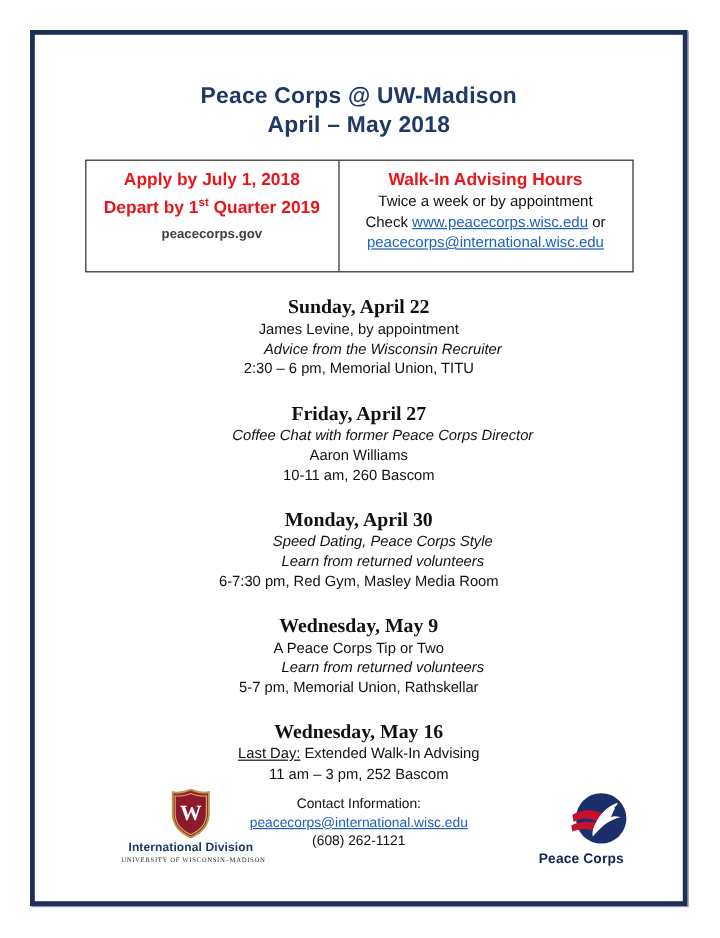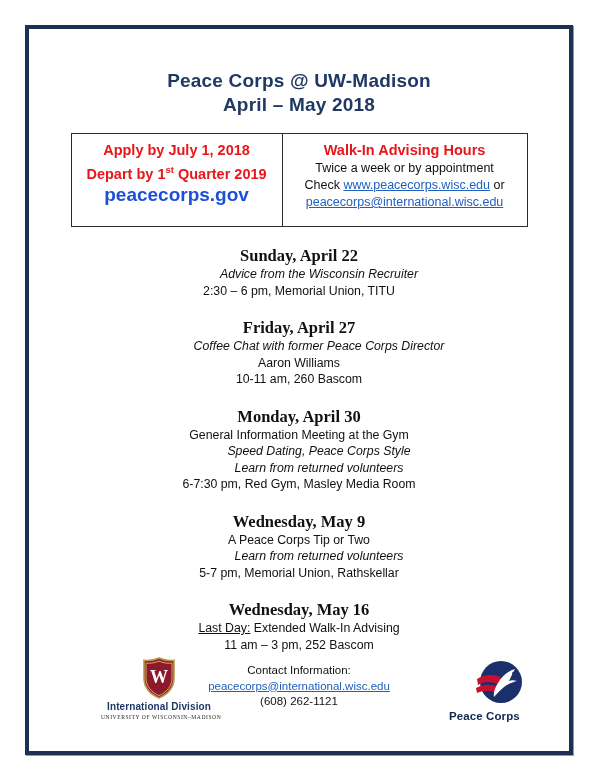--- a/index.html
+++ b/index.html
@@ -87,23 +87,23 @@
     font-weight: bold;
     font-size: 14.5px;
     line-height: 19px;
     font-family: "Liberation Sans", sans-serif;
   }
   .info-head-red sup {
     font-size: 9.5px;
     vertical-align: super;
   }
   .info-navy-bold {
-    color: #1d4ed8;
-    font-weight: bold;
-    font-size: 19px;
+    color: #404040;
+    font-weight: bold;
+    font-size: 11px;
     line-height: 22px;
     font-family: "Liberation Sans", sans-serif;
   }
   .info-plain {
     color: #111111;
     font-size: 12.5px;
     line-height: 17px;
     font-family: "Liberation Sans", sans-serif;
   }
   .link {
@@ -245,32 +245,32 @@
         <div class="info-plain">Twice a week or by appointment</div>
         <div class="info-plain"><span>Check </span><a class="link" href="#">www.peacecorps.wisc.edu</a><span> or</span></div>
         <div class="info-plain"><a class="link" href="#">peacecorps@international.wisc.edu</a></div>
       </div>
 
     </div>
 
     <div class="events">
         <div class="event">
           <div class="ev-date">Sunday, April 22</div>
+          <div class="ev-line">James Levine, by appointment</div>
           <div class="ev-line italic">Advice from the Wisconsin Recruiter</div>
           <div class="ev-line">2:30 – 6 pm, Memorial Union, TITU</div>
         </div>
         <div class="event">
           <div class="ev-date">Friday, April 27</div>
           <div class="ev-line italic">Coffee Chat with former Peace Corps Director</div>
           <div class="ev-line">Aaron Williams</div>
           <div class="ev-line">10-11 am, 260 Bascom</div>
         </div>
         <div class="event">
           <div class="ev-date">Monday, April 30</div>
-          <div class="ev-line">General Information Meeting at the Gym</div>
           <div class="ev-line italic">Speed Dating, Peace Corps Style</div>
           <div class="ev-line italic">Learn from returned volunteers</div>
           <div class="ev-line">6-7:30 pm, Red Gym, Masley Media Room</div>
         </div>
         <div class="event">
           <div class="ev-date">Wednesday, May 9</div>
           <div class="ev-line">A Peace Corps Tip or Two</div>
           <div class="ev-line italic">Learn from returned volunteers</div>
           <div class="ev-line">5-7 pm, Memorial Union, Rathskellar</div>
         </div>

